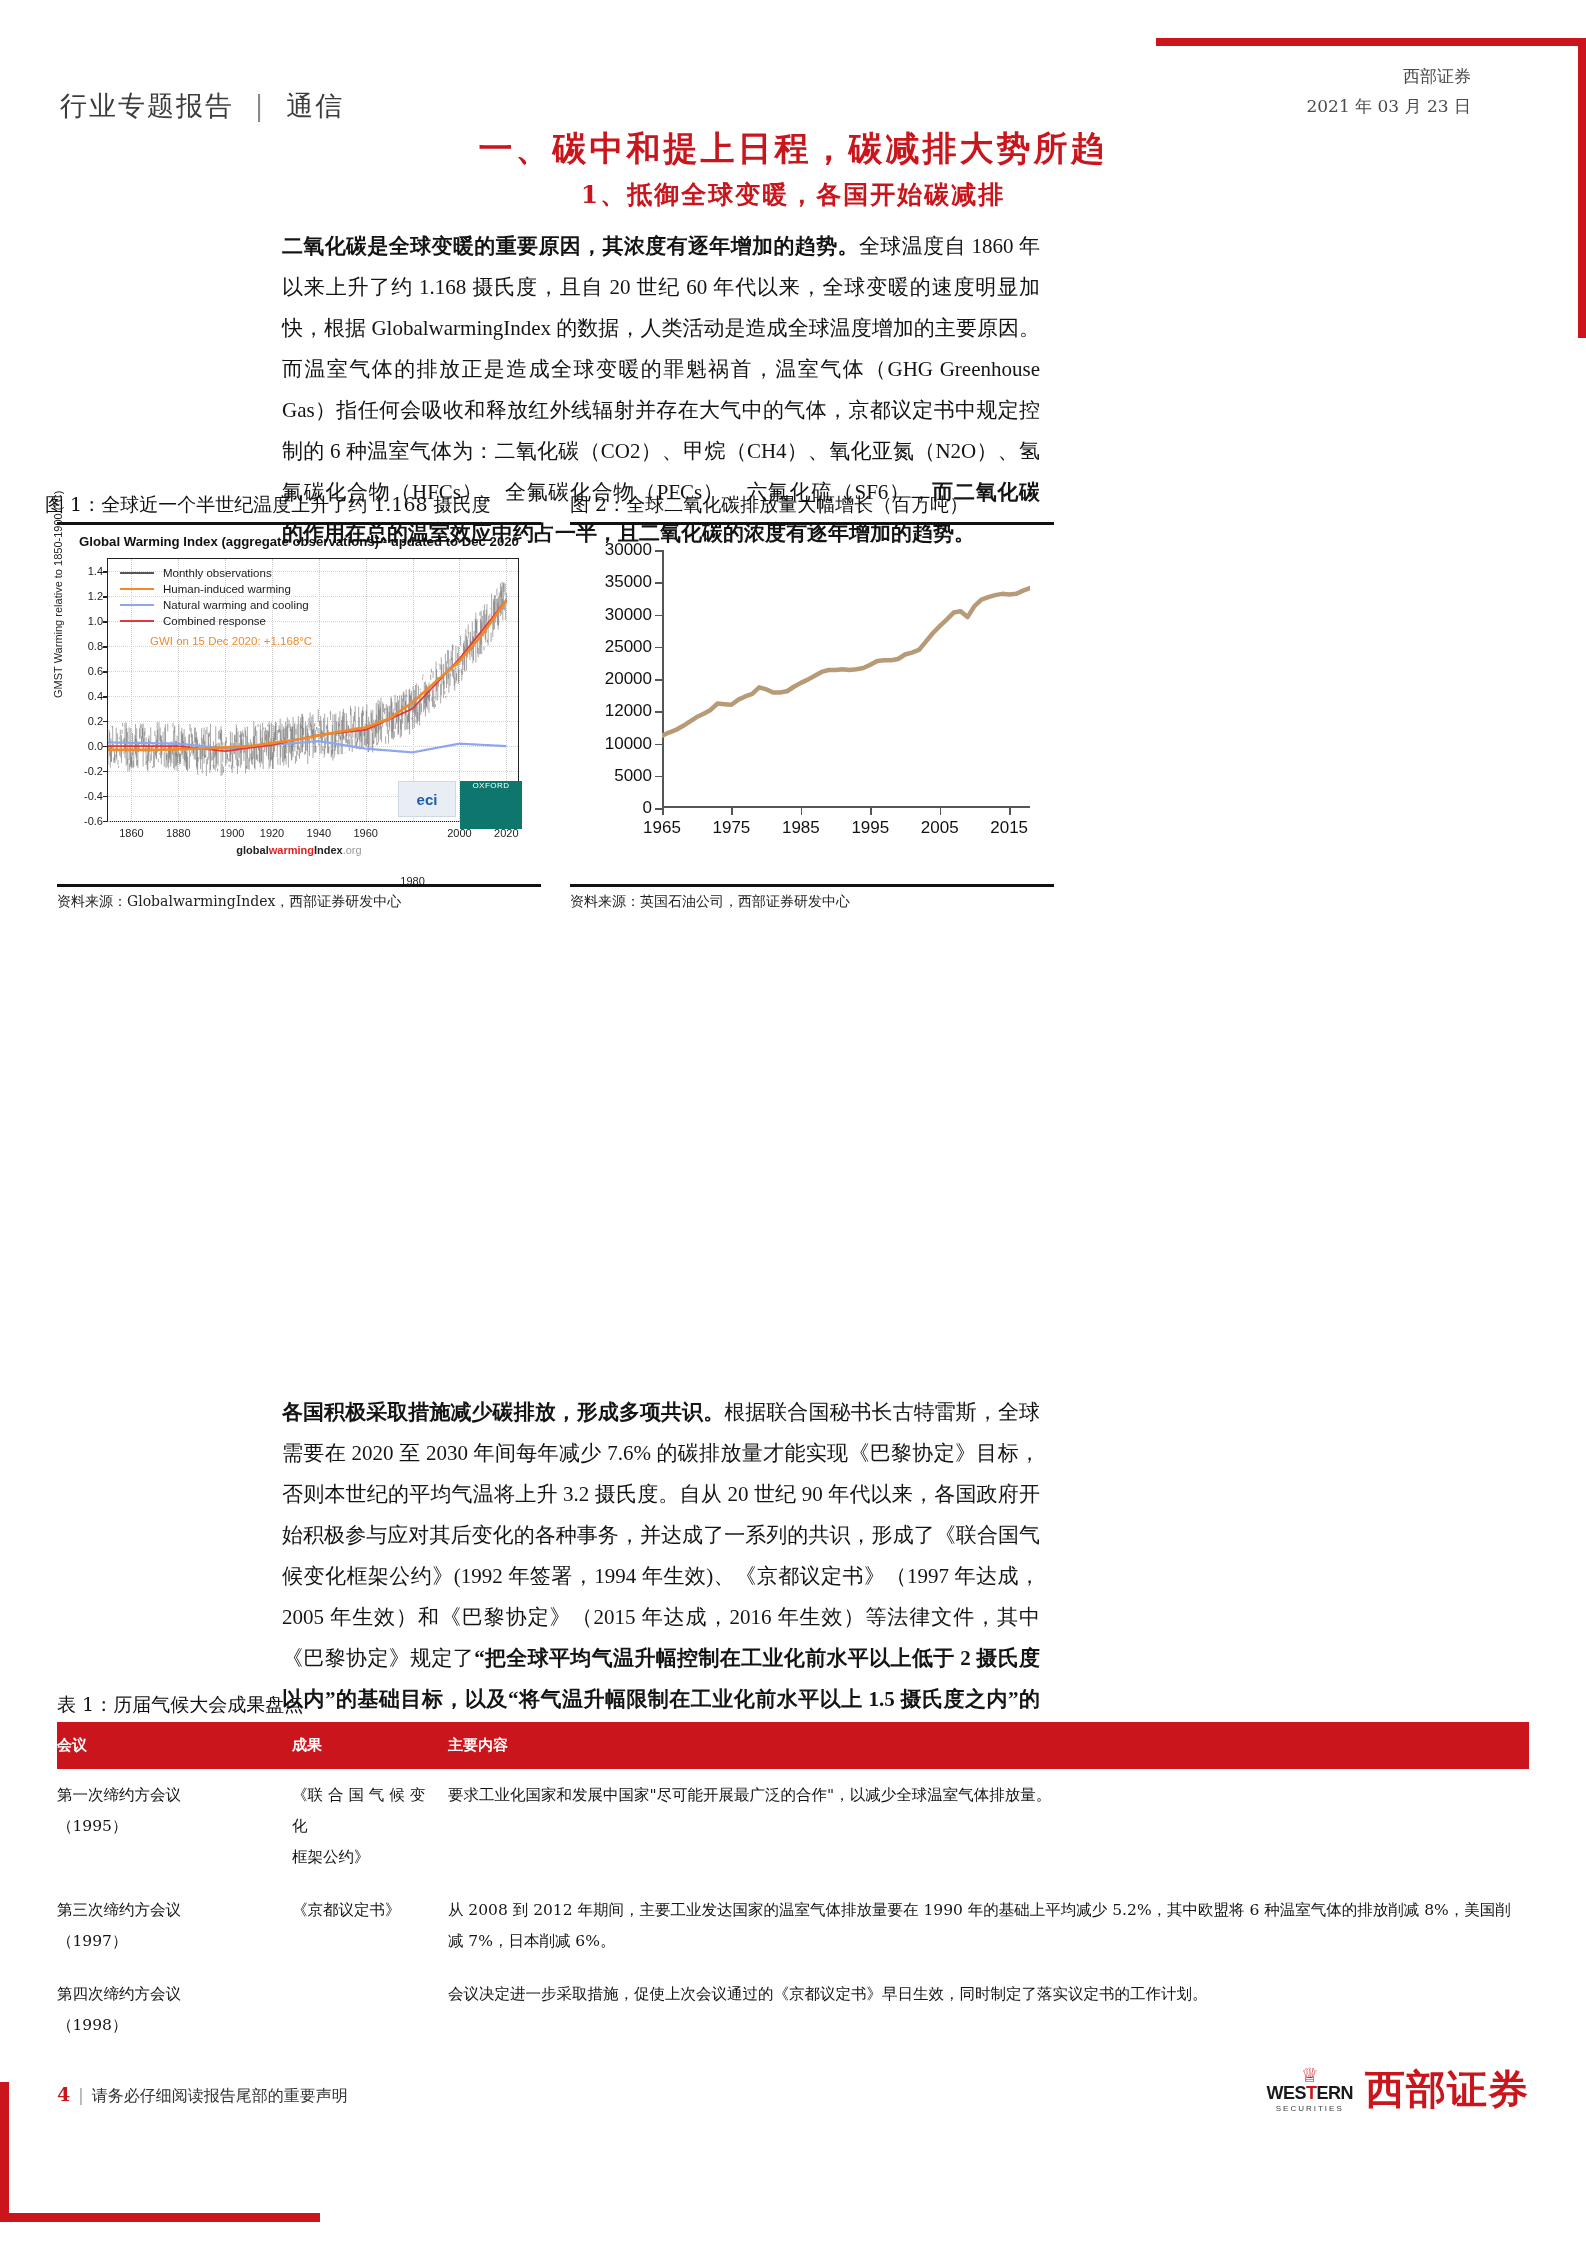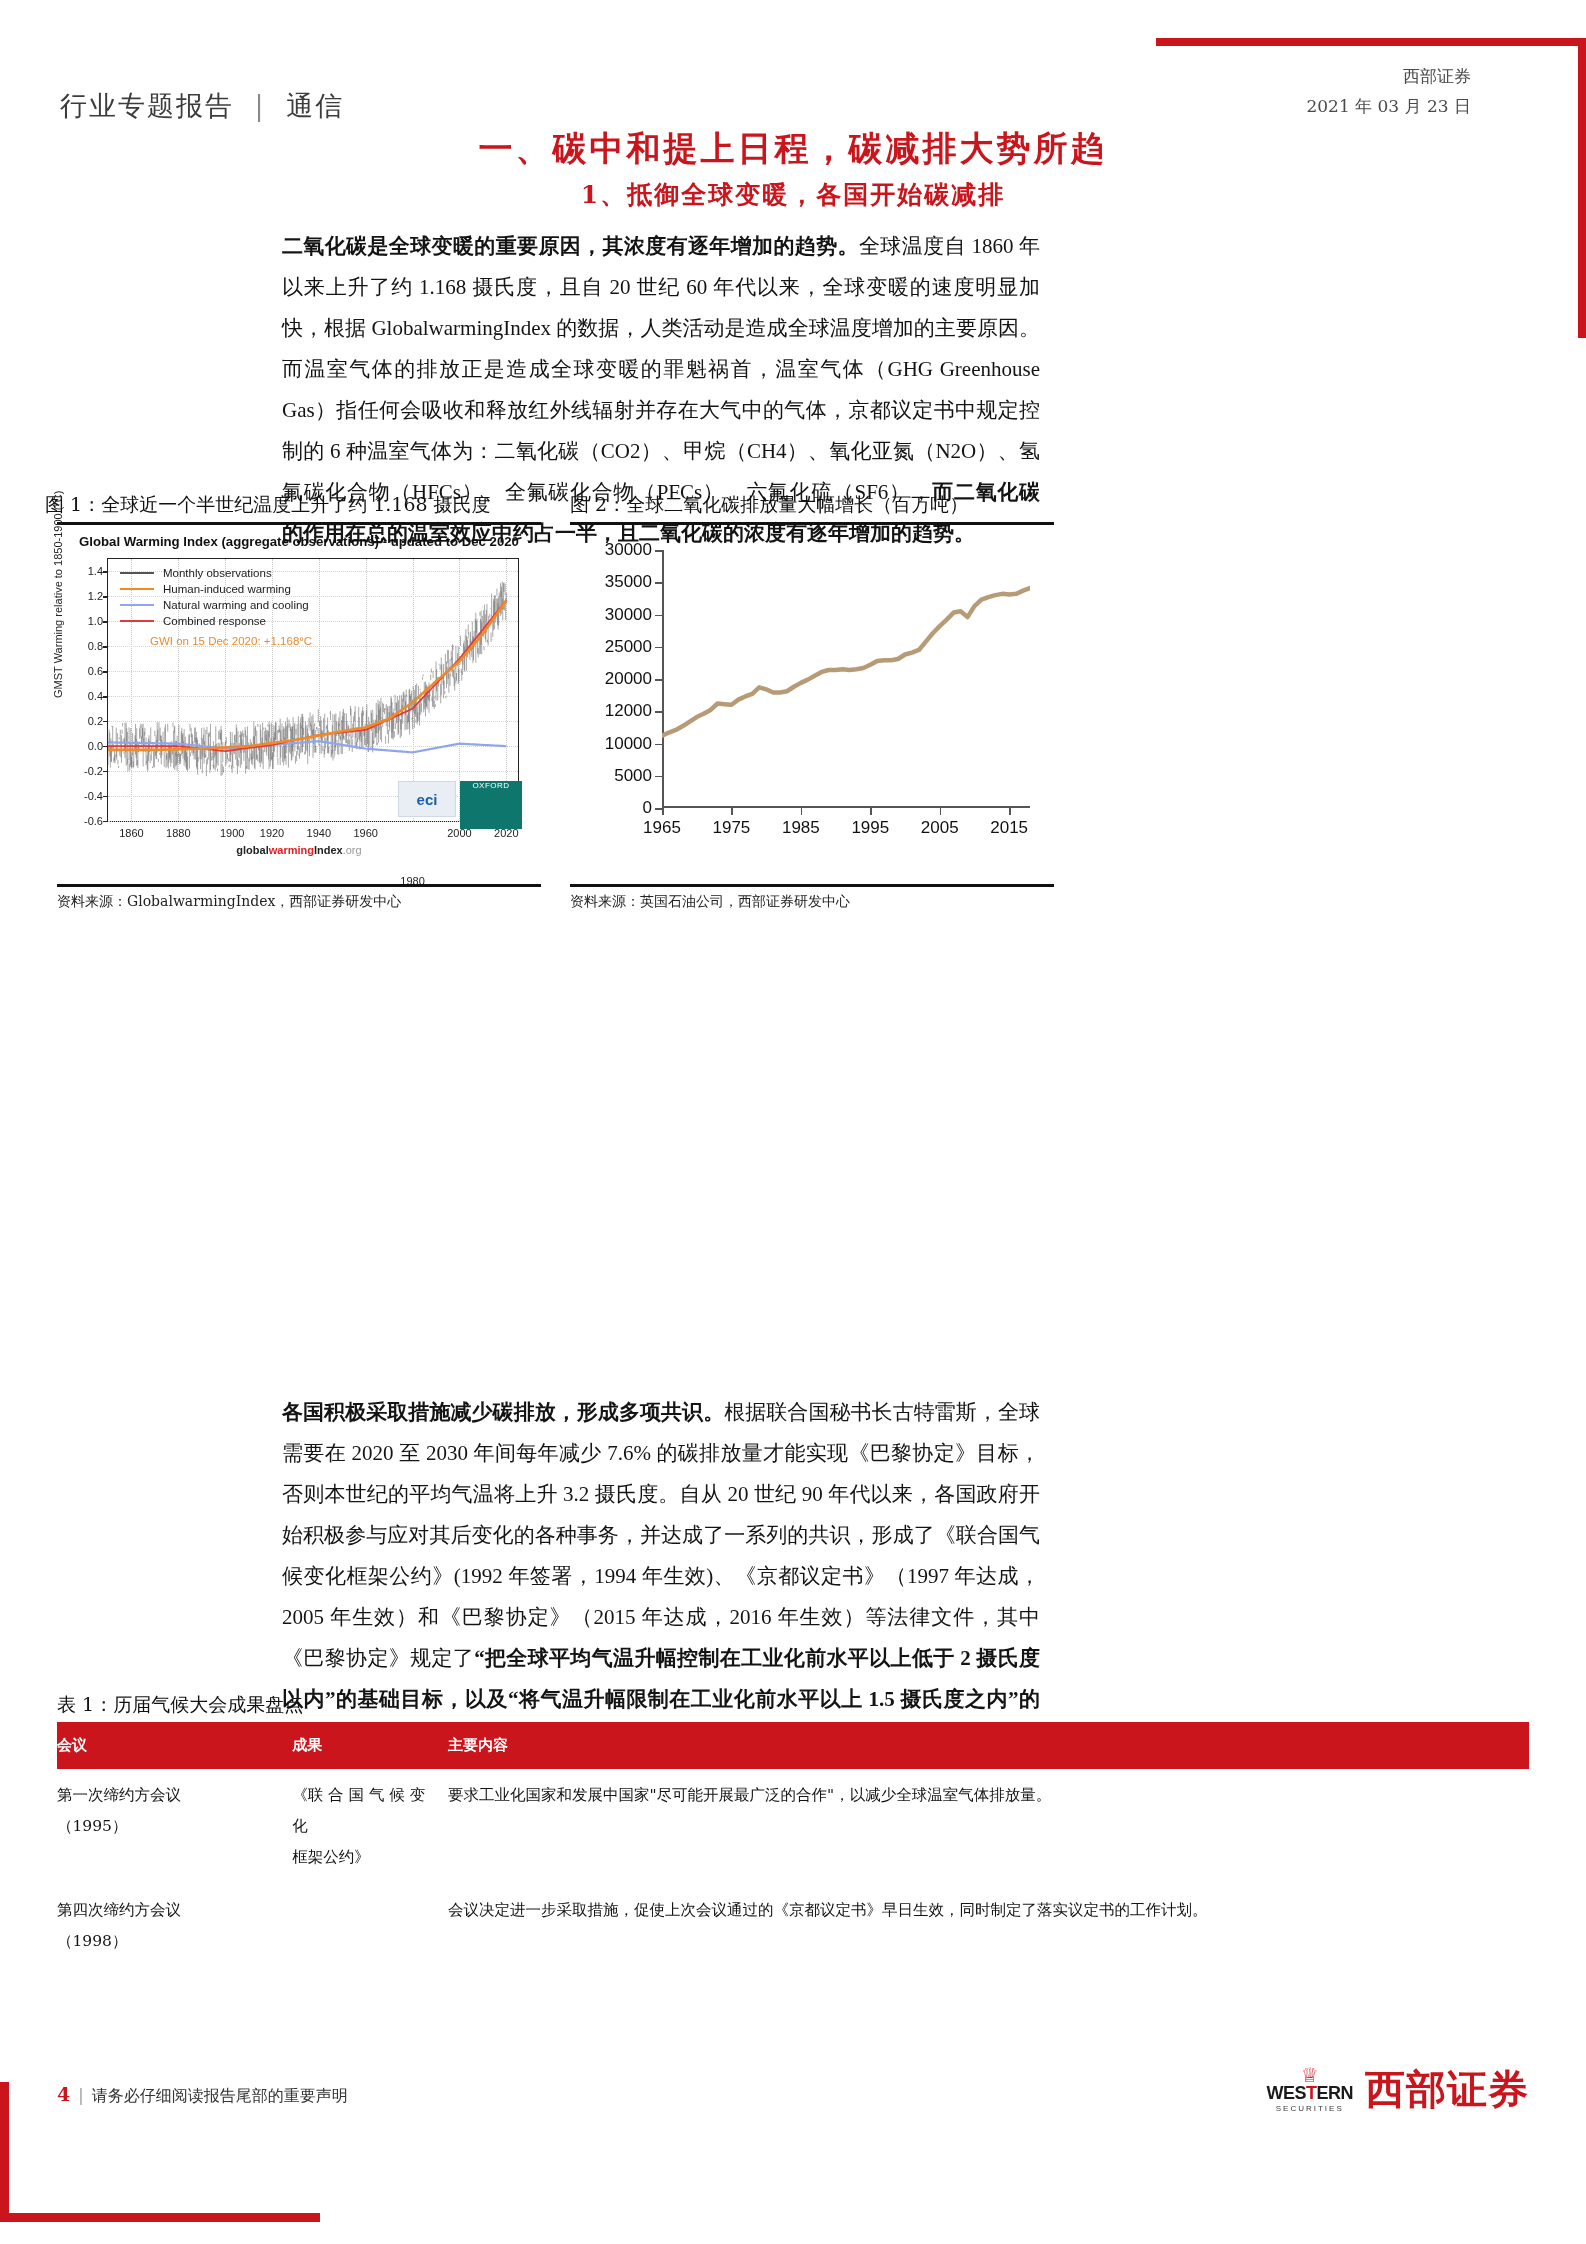--- a/index.html
+++ b/index.html
@@ -321,20 +321,31 @@
           <div>（1995）</div>
         </td>
         <td class="col-b">
           <div>《联 合 国 气 候 变 化</div>
           <div>框架公约》</div>
         </td>
         <td class="col-c">要求工业化国家和发展中国家"尽可能开展最广泛的合作"，以减少全球温室气体排放量。</td>
       </tr>
       <tr>
         <td class="col-a">
+          <div>第三次缔约方会议</div>
+          <div>（1997）</div>
+        </td>
+        <td class="col-b">
+          <div>《京都议定书》</div>
+          <div></div>
+        </td>
+        <td class="col-c">从 2008 到 2012 年期间，主要工业发达国家的温室气体排放量要在 1990 年的基础上平均减少 5.2%，其中欧盟将 6 种温室气体的排放削减 8%，美国削减 7%，日本削减 6%。</td>
+      </tr>
+      <tr>
+        <td class="col-a">
           <div>第四次缔约方会议</div>
           <div>（1998）</div>
         </td>
         <td class="col-b">
           <div></div>
           <div></div>
         </td>
         <td class="col-c">会议决定进一步采取措施，促使上次会议通过的《京都议定书》早日生效，同时制定了落实议定书的工作计划。</td>
       </tr>
     </tbody>

